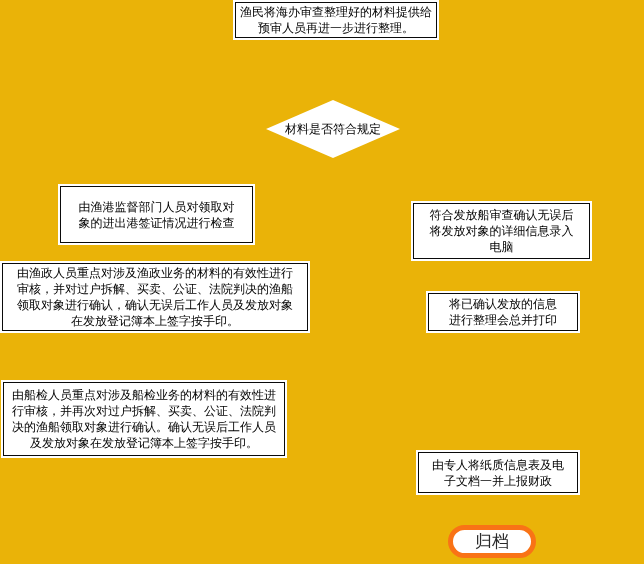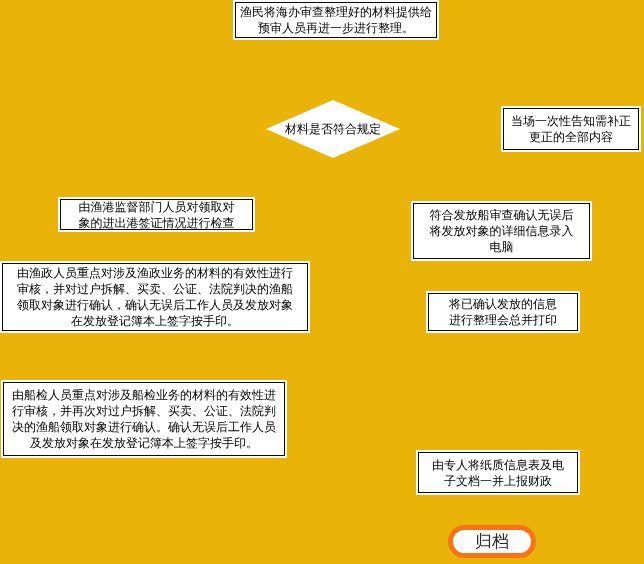--- a/index.html
+++ b/index.html
@@ -55,41 +55,39 @@
     align-items: center;
     justify-content: center;
     text-align: center;
     font-size: 17px;
     box-sizing: border-box;
   }
   
   #n-start            { left: 235px; top: 2px;   width: 202px; height: 36px; }
   #n-decision         { left: 266px; top: 100px; width: 134px; height: 58px; }
   #n-notify           { left: 503px; top: 108px; width: 136px; height: 42px; }
-  #n-port-check       { left: 60px;  top: 186px; width: 193px; height: 31px; margin-top: 13px; }
+  #n-port-check       { left: 60px;  top: 186px; width: 193px; height: 57px; }
   #n-input-computer   { left: 413px; top: 203px; width: 177px; height: 56px; }
   #n-yuzheng-review   { left: 2px;   top: 263px; width: 306px; height: 68px; }
   #n-summary-print    { left: 428px; top: 293px; width: 150px; height: 38px; }
   #n-chuanjian-review { left: 3px;   top: 382px; width: 282px; height: 74px; }
   #n-leader-sign      { left: 415px; top: 376px; width: 173px; height: 41px; }
   #n-report-finance   { left: 418px; top: 452px; width: 160px; height: 41px; }
   #n-archive          { left: 448px; top: 525px; width: 88px;  height: 33px; }
 </style>
 </head>
 <body>
 
 <div id="stage">
 
   <div id="n-start" class="node">渔民将海办审查整理好的材料提供给
 预审人员再进一步进行整理。</div>
 
   <div id="n-decision" class="diamond">材料是否符合规定</div>
 
-  <div id="n-notify" class="node">当场一次性告知需补正
-更正的全部内容</div>
 
   <div id="n-port-check" class="node">由渔港监督部门人员对领取对
 象的进出港签证情况进行检查</div>
 
   <div id="n-input-computer" class="node">符合发放船审查确认无误后
 将发放对象的详细信息录入
 电脑</div>
 
   <div id="n-yuzheng-review" class="node">由渔政人员重点对涉及渔政业务的材料的有效性进行
 审核，并对过户拆解、买卖、公证、法院判决的渔船

